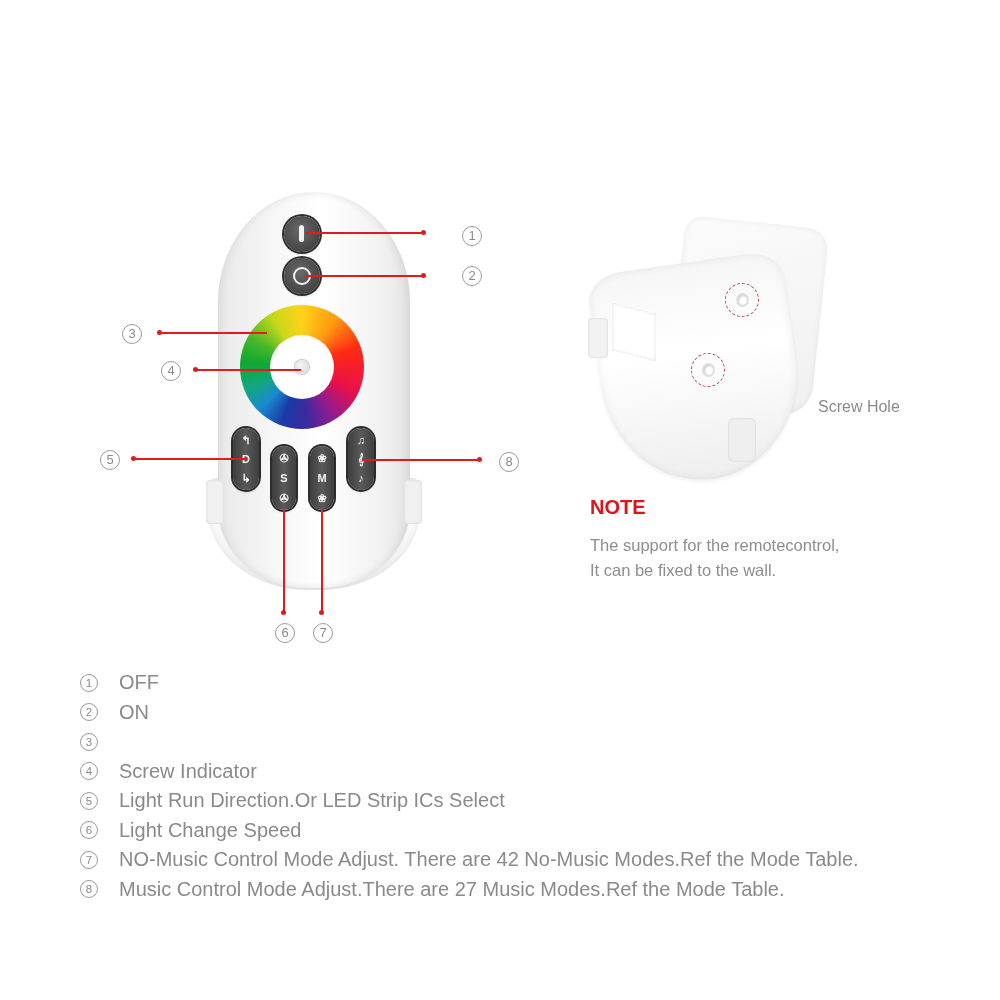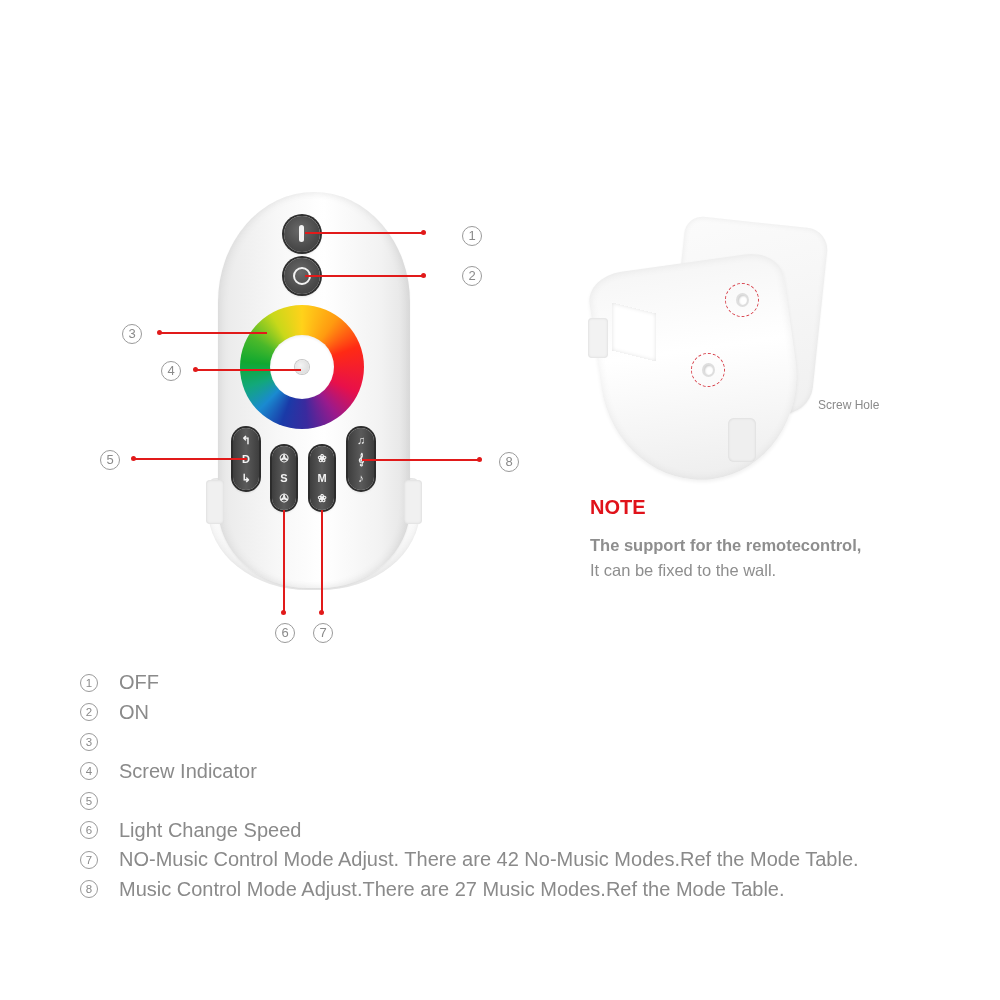--- a/index.html
+++ b/index.html
@@ -68,21 +68,21 @@
   .holder-slot { left: 612px; top: 308px; width: 44px; height: 48px; background: #ffffff;
                  box-shadow: inset 0 0 4px rgba(0,0,0,0.12); transform: skewY(14deg); }
   .holder-lip-l { left: 588px; top: 318px; width: 20px; height: 40px; background: #f2f2f2; border-radius: 4px;
                   box-shadow: inset 0 0 3px rgba(0,0,0,0.12); }
   .holder-lip-r { left: 728px; top: 418px; width: 28px; height: 44px; background: #efefef; border-radius: 6px;
                   box-shadow: inset 0 0 3px rgba(0,0,0,0.12); }
   .screw-ring { width: 34px; height: 34px; border-radius: 50%; border: 1.5px dashed #d8444e; box-sizing: border-box; }
   .screw-hole { width: 9px; height: 10px; border-radius: 50%; background: #ffffff;
                 box-shadow: 0 0 0 2px #dedede, inset 1px 1px 2px rgba(0,0,0,0.2); }
 
-  .screw-label { left: 818px; top: 398px; font-size: 12px; color: #8a8a8a; }
+  .screw-label { left: 818px; top: 398px; font-size: 16px; color: #8a8a8a; }
   .note-title { left: 590px; top: 496px; font-size: 20px; font-weight: bold; color: #e0121a; }
   .note-line { left: 590px; font-size: 16.5px; color: #8e8e8e; }
 
   
   .legend { left: 80px; top: 668px; }
   .legend-item { height: 29.5px; display: flex; align-items: center; font-size: 20px; color: #8a8a8a; }
   .legend-num { width: 18px; height: 18px; border-radius: 50%; border: 1.2px solid #9a9a9a; box-sizing: border-box;
                 font-size: 11.5px; line-height: 16px; text-align: center; margin-right: 21px; color: #8a8a8a; }
 </style>
 </head>
@@ -164,41 +164,42 @@
 <div class="abs holder-lip-r"></div>
 
 <div class="abs screw-ring" style="left:725px; top:283px;"></div>
 <div class="abs screw-hole" style="left:738px; top:295px;"></div>
 <div class="abs screw-ring" style="left:691px; top:353px;"></div>
 <div class="abs screw-hole" style="left:704px; top:365px;"></div>
 
 <div class="abs screw-label">Screw Hole</div>
 
 <div class="abs note-title">NOTE</div>
-<div class="abs note-line" style="top:536px;font-weight:bold;">The support for the remotecontrol,</div>
+<div class="abs note-line" style="top:536px;">The support for the remotecontrol,</div>
 <div class="abs note-line" style="top:561px;">It can be fixed to the wall.</div>
 
 <div class="abs legend">
   <div class="legend-item">
     <span class="legend-num">1</span>
     <span>OFF</span>
   </div>
   <div class="legend-item">
     <span class="legend-num">2</span>
     <span>ON</span>
   </div>
   <div class="legend-item">
     <span class="legend-num">3</span>
   </div>
   <div class="legend-item">
     <span class="legend-num">4</span>
     <span>Screw Indicator</span>
   </div>
   <div class="legend-item">
     <span class="legend-num">5</span>
+    <span>Light Run Direction.Or LED Strip ICs Select</span>
   </div>
   <div class="legend-item">
     <span class="legend-num">6</span>
     <span>Light Change Speed</span>
   </div>
   <div class="legend-item">
     <span class="legend-num">7</span>
     <span>NO-Music Control Mode Adjust. There are 42 No-Music Modes.Ref the Mode Table.</span>
   </div>
   <div class="legend-item">

